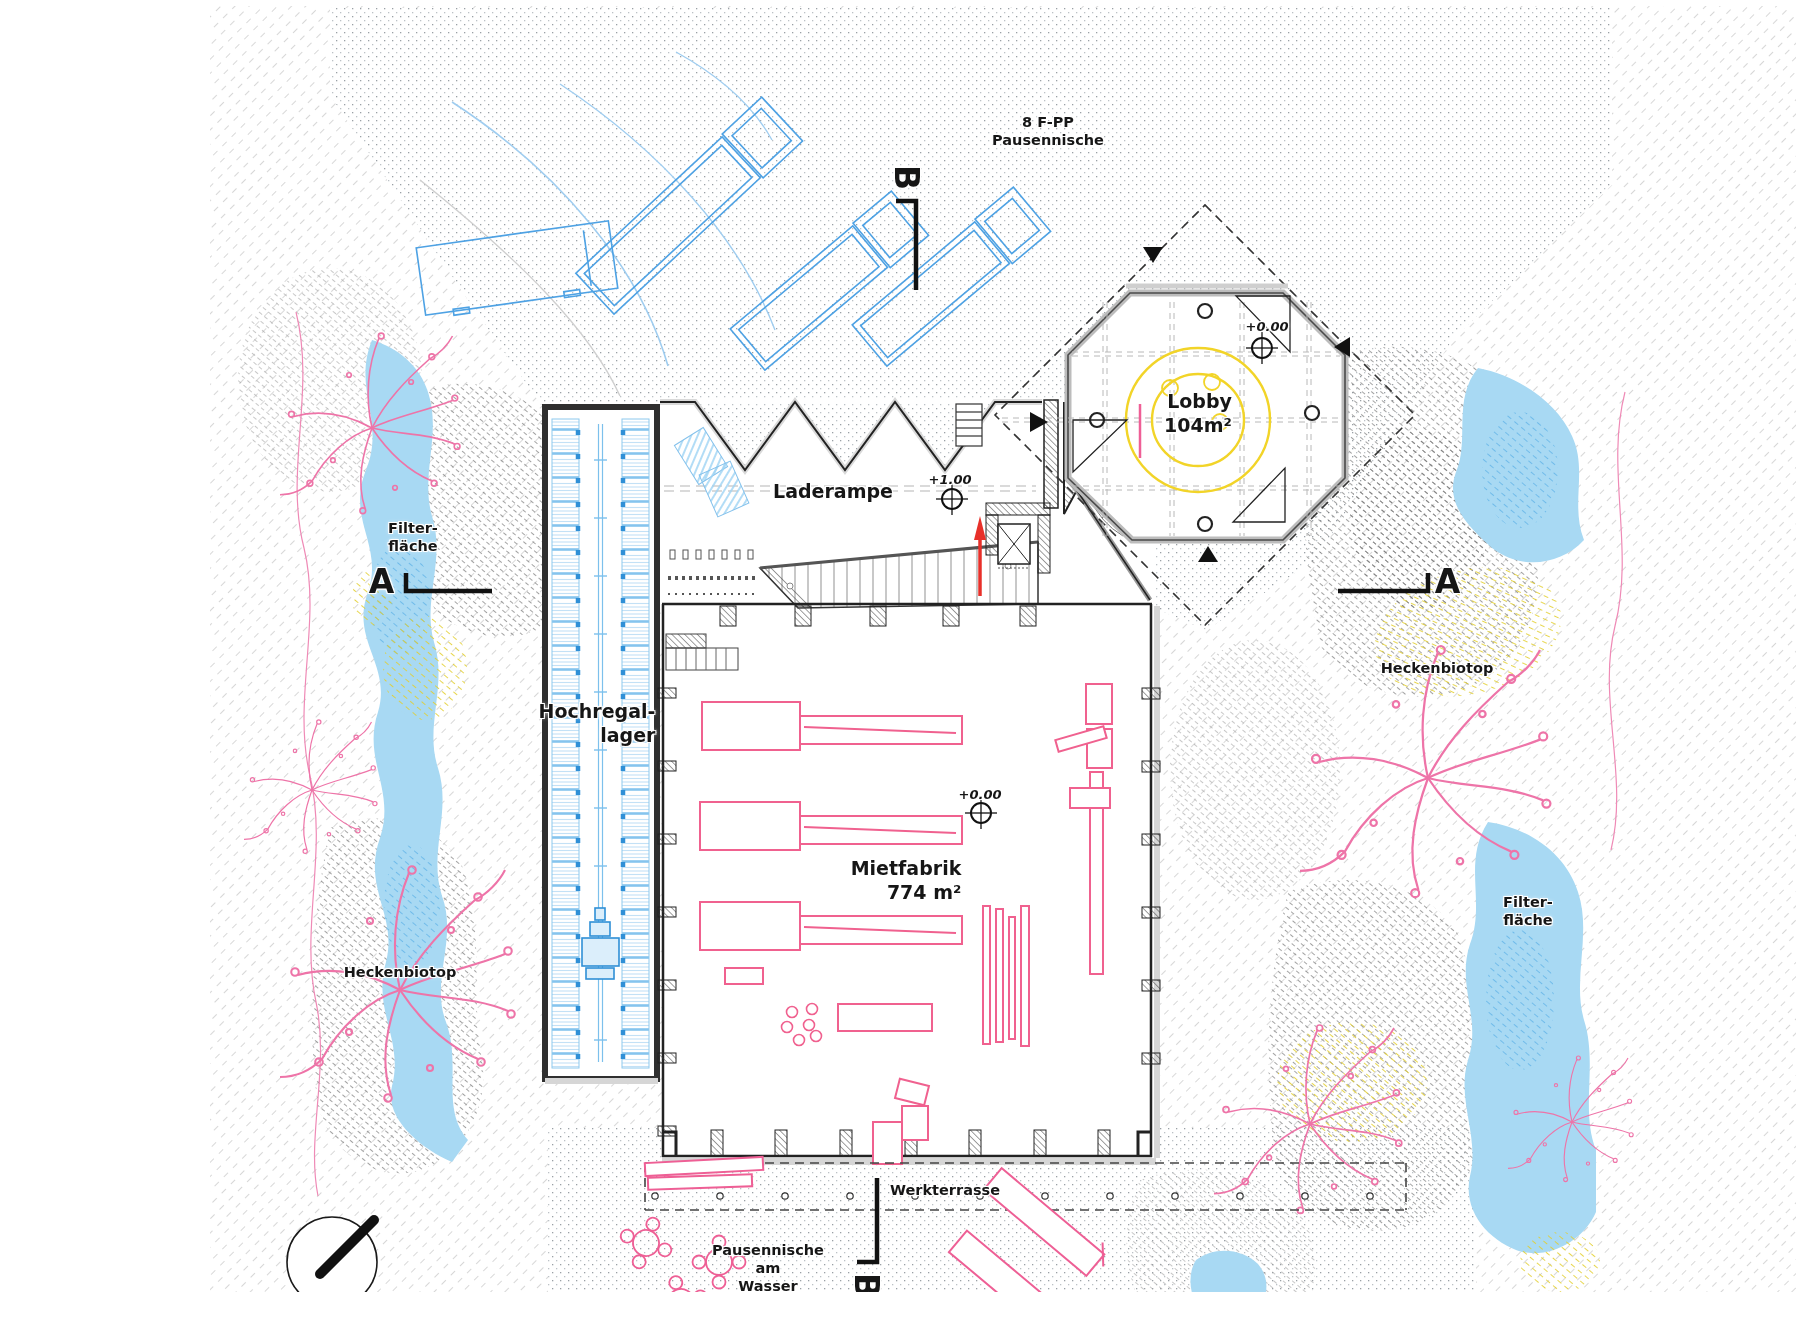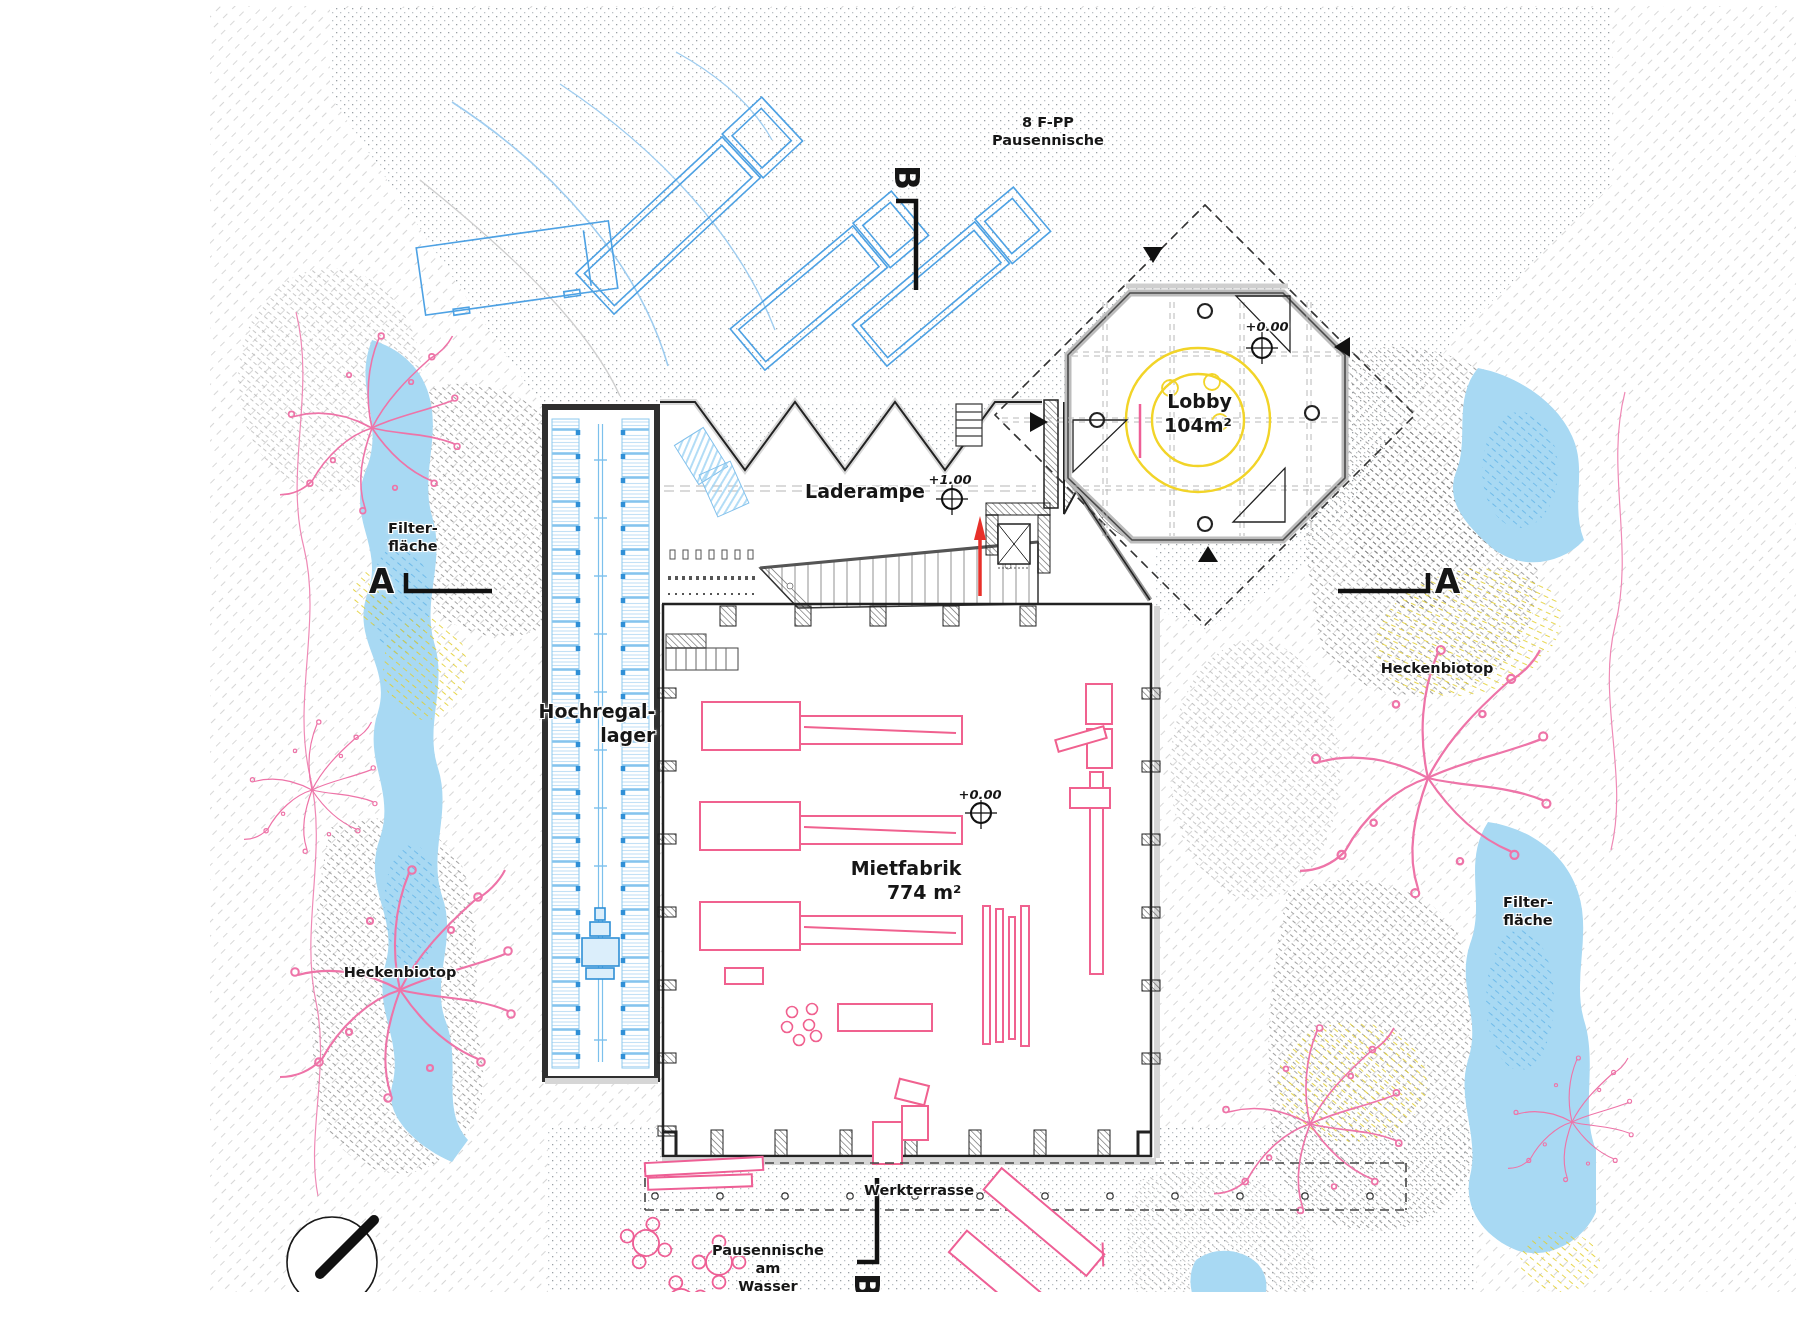--- a/index.html
+++ b/index.html
@@ -489,21 +489,21 @@
 <div class="lbl s14" style="left:1048px;top:131px">
   <span>8 F-PP</span>
   <span>Pausennische</span>
 </div>
 
 <div class="lbl s18" style="left:1198px;top:414px">
   <span>Lobby</span>
   <span>104m²</span>
 </div>
 
-<div class="lbl s18" style="left:865px;top:492px">
+<div class="lbl s18" style="left:833px;top:492px">
   <span>Laderampe</span>
 </div>
 
 <div class="lbl s18" style="left:597px;top:724px">
   <span>Hochregal-</span>
   <span>lager</span>
 </div>
 
 <div class="lbl s18" style="left:906px;top:881px">
   <span>Mietfabrik</span>
@@ -521,21 +521,21 @@
 <div class="lbl s14" style="left:413px;top:537px">
   <span>Filter-</span>
   <span>fläche</span>
 </div>
 
 <div class="lbl s14" style="left:1528px;top:911px">
   <span>Filter-</span>
   <span>fläche</span>
 </div>
 
-<div class="lbl s14" style="left:919px;top:1190px">
+<div class="lbl s14" style="left:945px;top:1190px">
   <span>Werkterrasse</span>
 </div>
 
 <div class="lbl s14" style="left:768px;top:1268px">
   <span>Pausennische</span>
   <span>am</span>
   <span>Wasser</span>
 </div>
 
 <div class="lbl s13" style="left:950px;top:480px">

